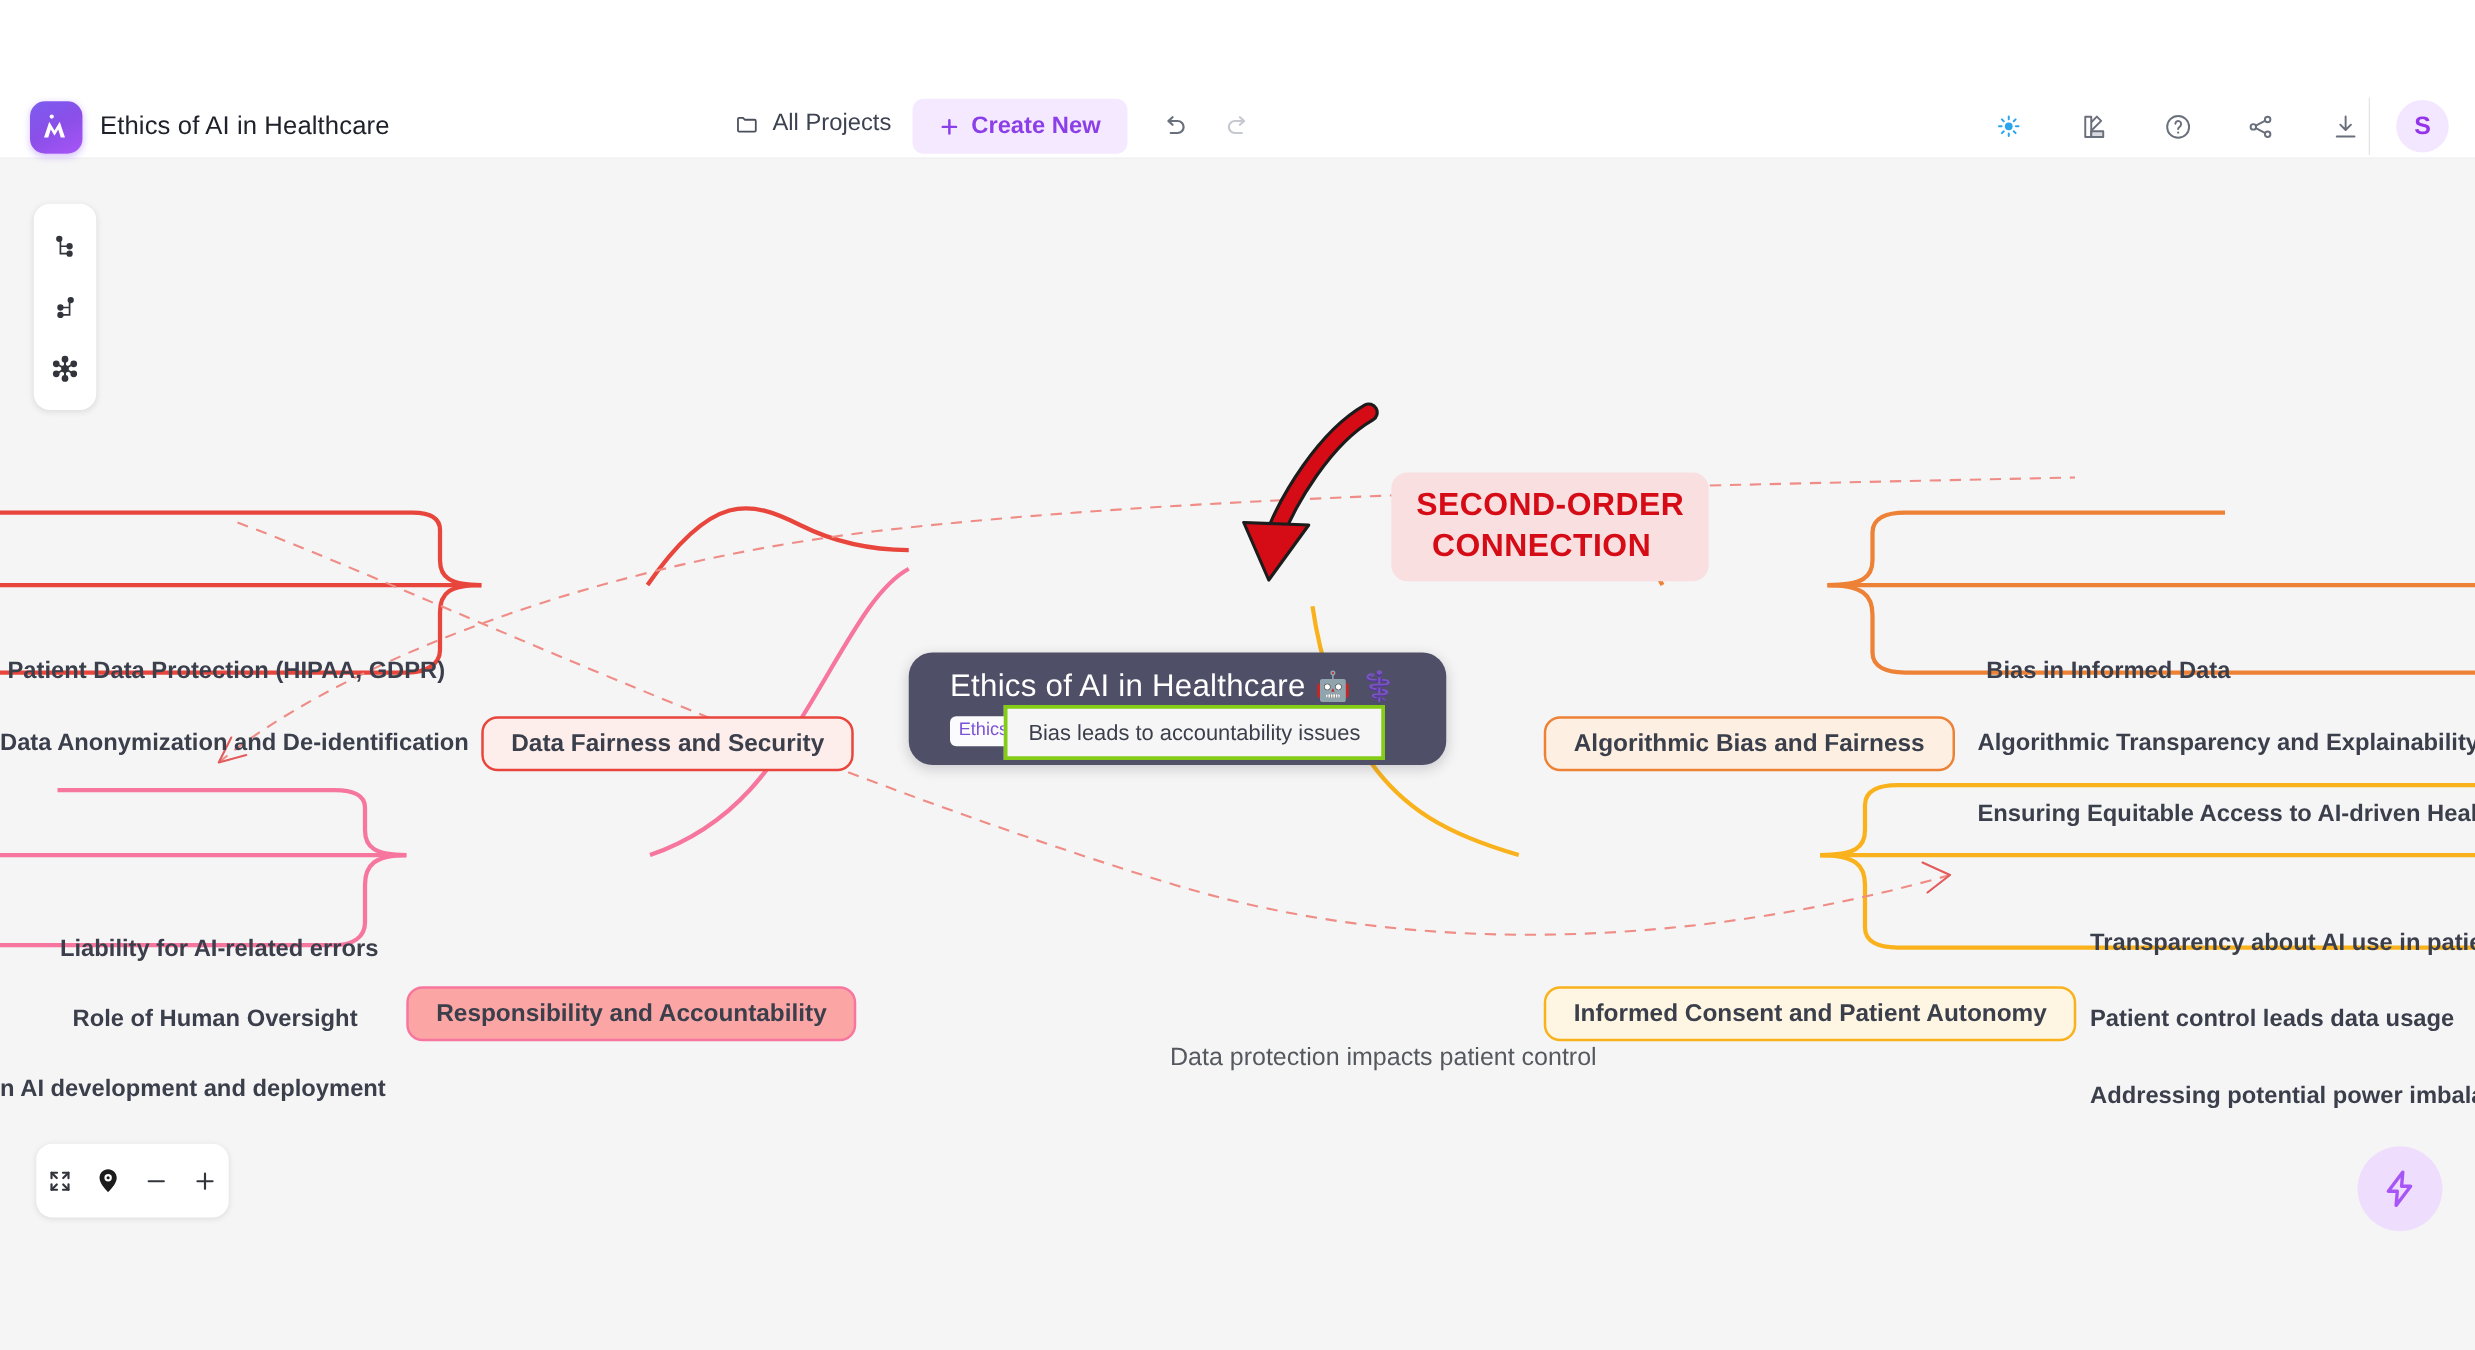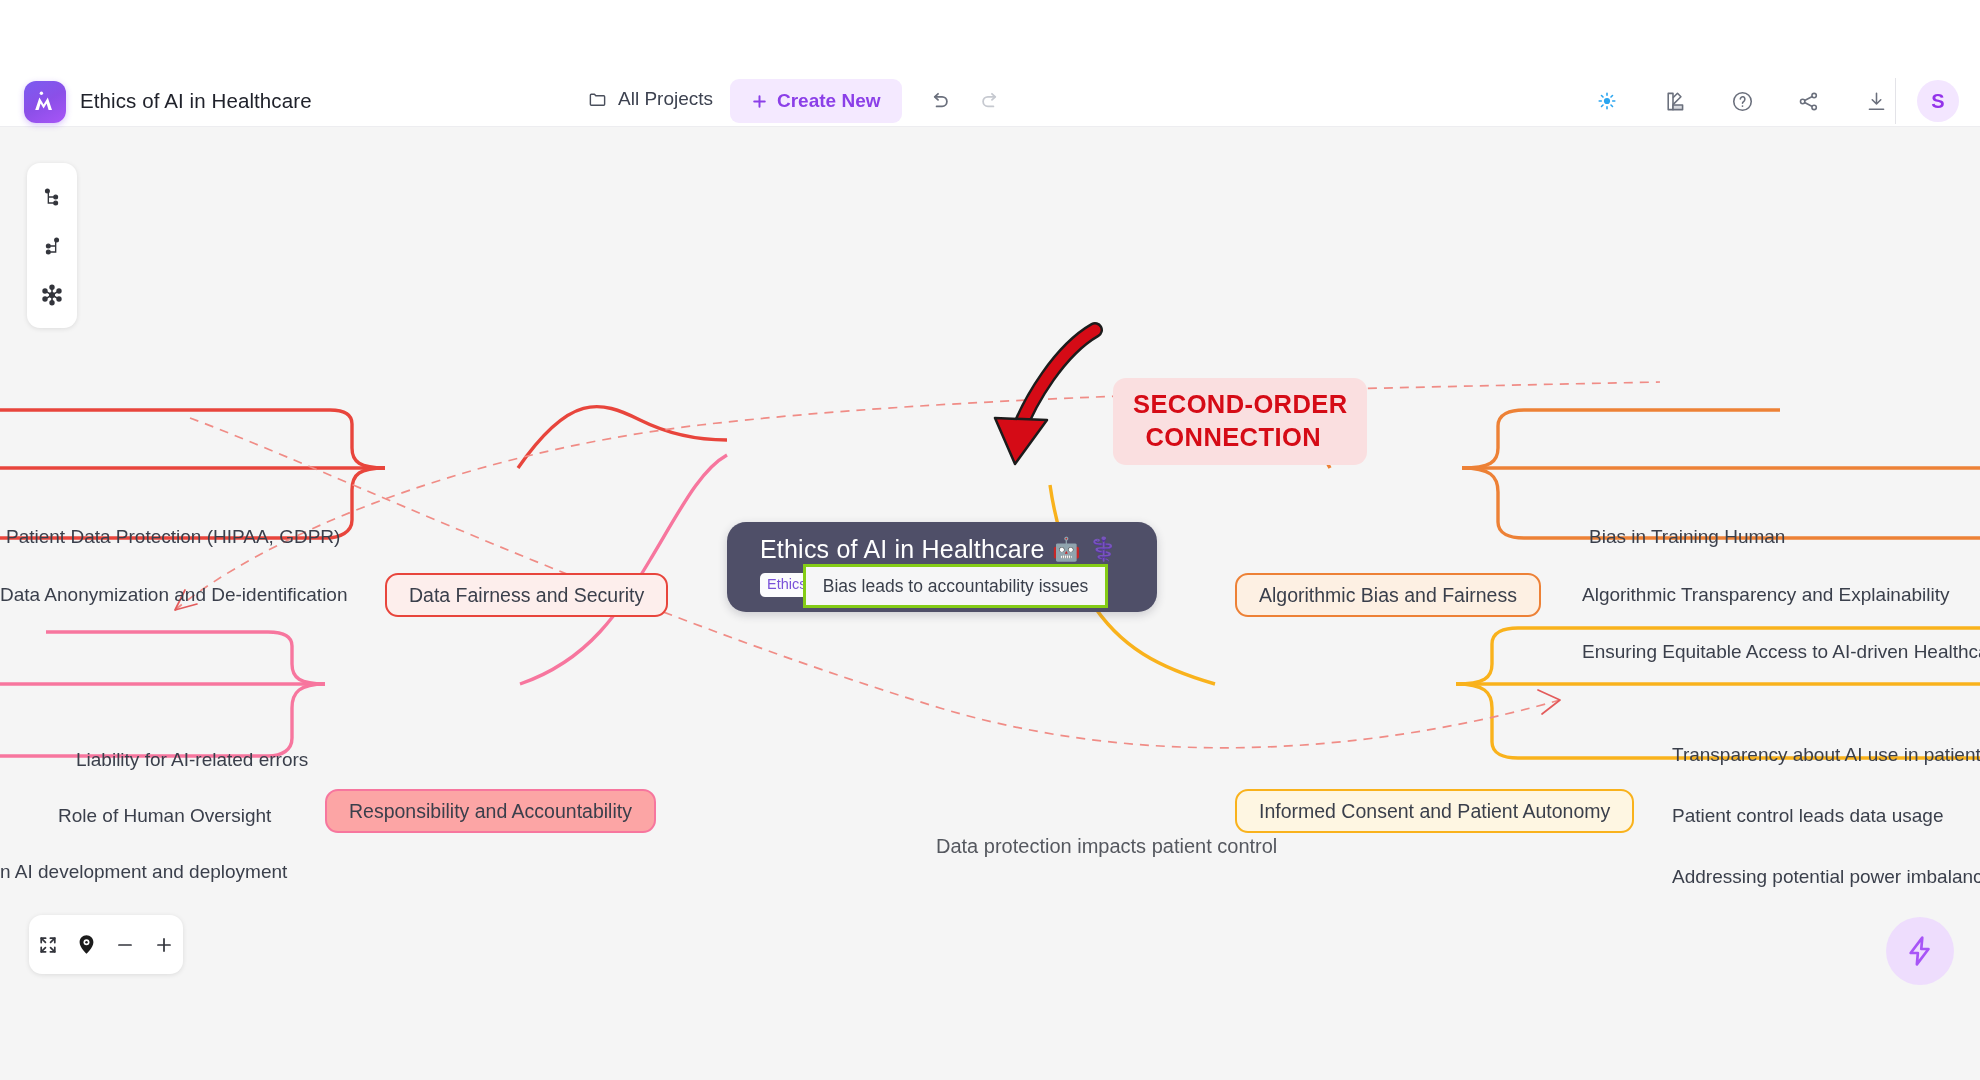--- a/index.html
+++ b/index.html
@@ -86,20 +86,21 @@
 
   
   .canvas { position: absolute; inset: 127px 0 0 0; overflow: hidden; }
   .edges { position: absolute; left: 0; top: -127px; width: 1980px; height: 1080px; overflow: visible; }
 
   
   .node {
     position: absolute; display: flex; align-items: center;
     justify-content: center; white-space: nowrap; cursor: pointer;
     z-index: 10;
+    font-weight: bold;
   }
   .branch {
     border-radius: 13px; border-width: 2.6px; border-style: solid;
     font-size: 19.5px; color: #3a3f4b; padding: 0 22px; height: 44px;
   }
   .leaf {
     font-size: 19px; color: #3a3f4b; background: transparent;
     height: 34px; padding: 0 6px;
   }
   .b-red    { border-color: #e8453c; background: #fdeeec; }
@@ -341,26 +342,26 @@
     <div class="l2">CONNECTION</div>
   </div>
 
   <div class="xlabel">Data protection impacts patient control</div>
 
   <div class="node branch b-red" style="left:385px; top:446px;">Data Fairness and Security</div>
   <div class="node leaf" style="left:0px; top:393px;">Patient Data Protection (HIPAA, GDPR)</div>
   <div class="node leaf" style="left:-6px; top:451px;">Data Anonymization and De-identification</div>
 
   <div class="node branch b-pink" style="left:325px; top:662px;">Responsibility and Accountability</div>
-  <div class="node leaf" style="left:42px; top:616px;margin-left:28px;">Liability for AI-related errors</div>
+  <div class="node leaf" style="left:42px; top:616px;">Liability for AI-related errors</div>
   <div class="node leaf" style="left:52px; top:672px;">Role of Human Oversight</div>
   <div class="node leaf" style="left:-6px; top:728px;">n AI development and deployment</div>
 
   <div class="node branch b-orange" style="left:1235px; top:446px;">Algorithmic Bias and Fairness</div>
-  <div class="node leaf" style="left:1583px; top:393px;">Bias in Training Human</div>
+  <div class="node leaf" style="left:1583px; top:393px;">Bias in Informed Data</div>
   <div class="node leaf" style="left:1576px; top:451px;">Algorithmic Transparency and Explainability</div>
   <div class="node leaf" style="left:1576px; top:508px;">Ensuring Equitable Access to AI-driven Healthca</div>
 
   <div class="node branch b-amber" style="left:1235px; top:662px;">Informed Consent and Patient Autonomy</div>
   <div class="node leaf" style="left:1666px; top:611px;">Transparency about AI use in patient c</div>
   <div class="node leaf" style="left:1666px; top:672px;">Patient control leads data usage</div>
   <div class="node leaf" style="left:1666px; top:733px;">Addressing potential power imbalance</div>
 
 </div>
 

